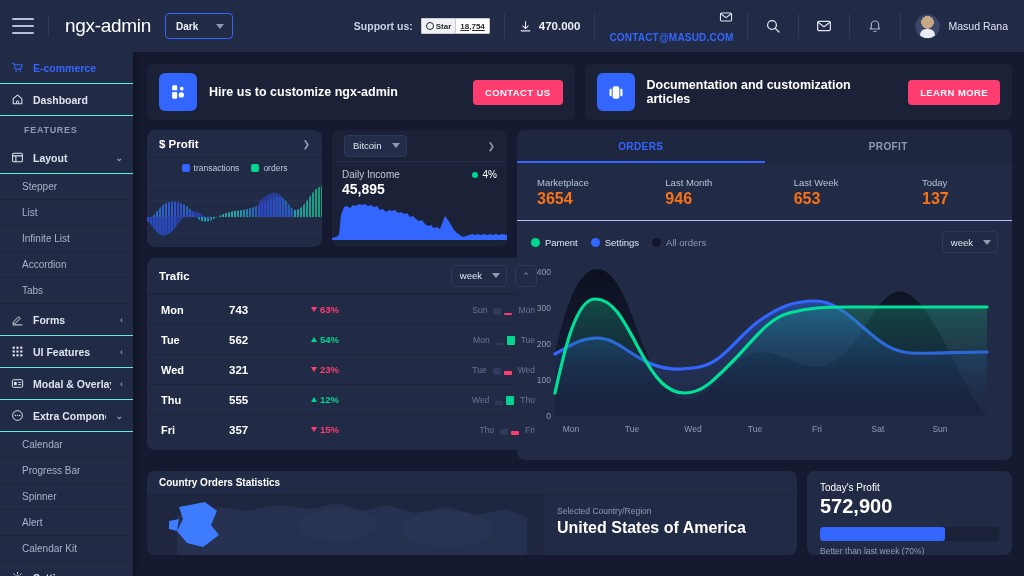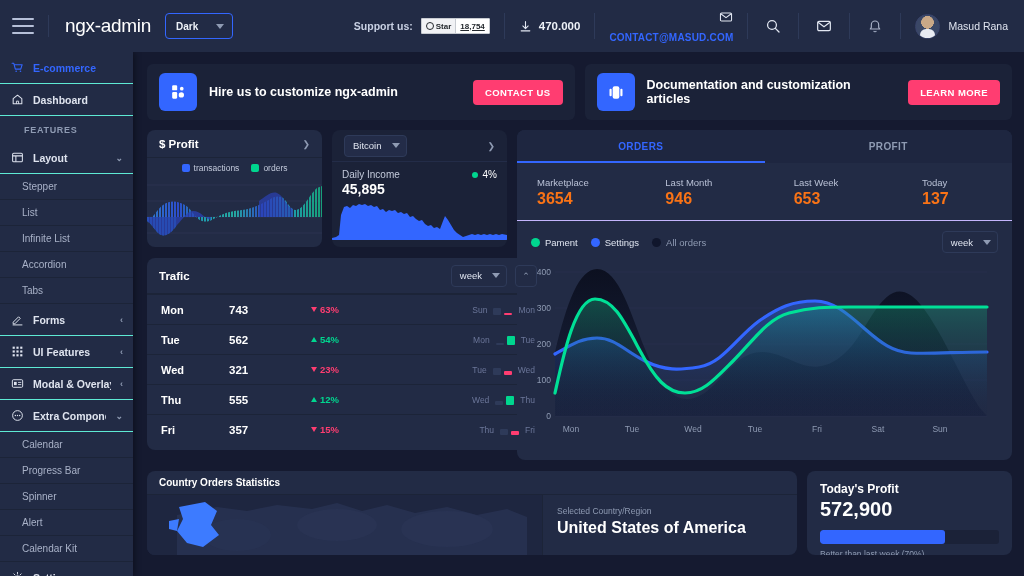--- a/index.html
+++ b/index.html
@@ -145,21 +145,21 @@
   .sp-b { width: 8px; border-radius: 1px; }
   .sq-btn { width: 22px; height: 22px; border: 1px solid #2e3a59; border-radius: 4px;
     display: flex; align-items: center; justify-content: center; cursor: pointer; color: #8f9bb3; font-size: 9px; }
 
   
   .map-area { display: flex; height: 100%; }
   .map-left { flex: 1; position: relative; background: #1e2640; overflow: hidden; }
   .map-right { width: 255px; padding: 11px 14px; border-left: 1px solid #1c2438; }
   .sel-k { font-size: 8.5px; color: #8f9bb3; }
   .sel-v { font-size: 16px; font-weight: bold; color: #fff; margin-top: 3px; }
-  .tp-k { font-size: 12px; font-weight: bold; color: #fff; }
+  .tp-k { font-size: 10px; font-weight: normal; color: #fff; }
   .tp-v { font-size: 20px; font-weight: bold; color: #fff; margin-top: 2px; }
   .pbar { height: 14px; background: #1b2238; border-radius: 3px; margin-top: 9px; overflow: hidden; }
   .pbar i { display: block; height: 100%; background: #3366ff; border-radius: 3px; }
   .pnote { font-size: 8.5px; color: #8f9bb3; margin-top: 5px; }
 </style>
 </head>
 <body>
 
 <div class="app">
 

